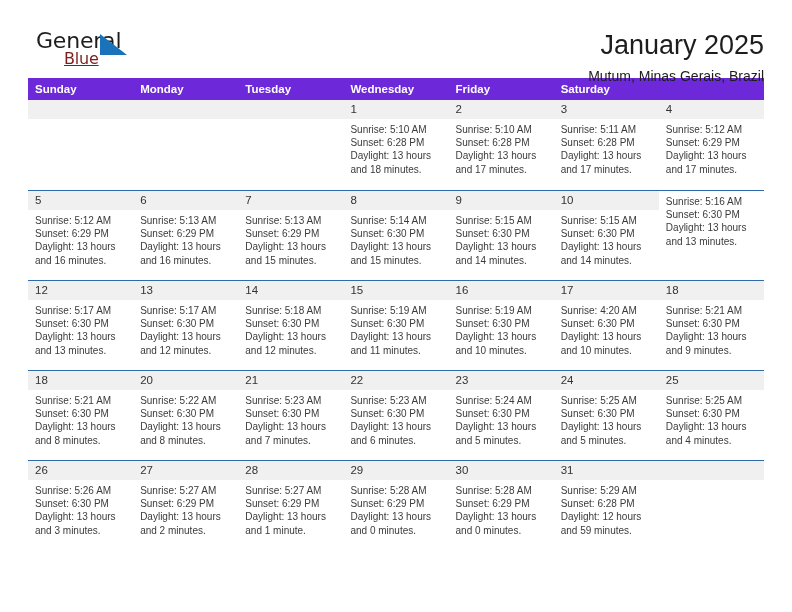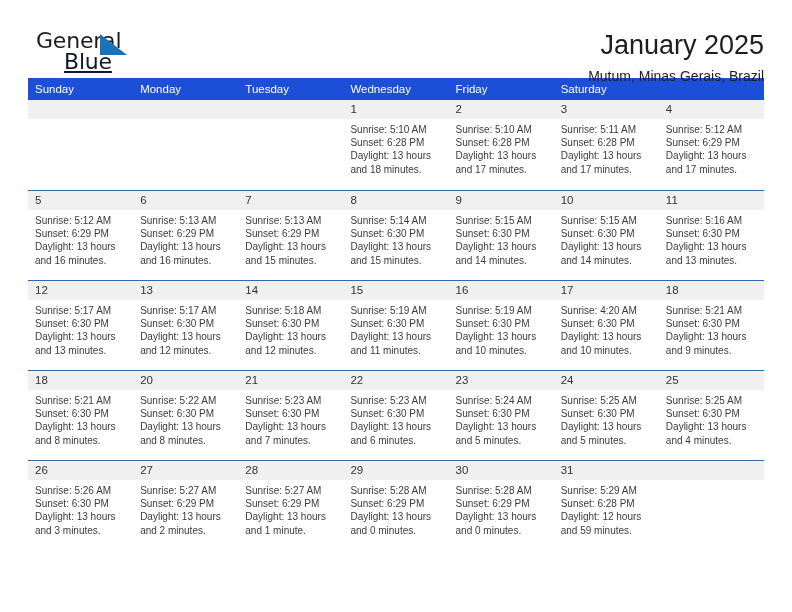--- a/index.html
+++ b/index.html
@@ -51,23 +51,23 @@
     position: absolute;
     left: 72px;
     top: 6px;
     width: 27px;
     height: 21px;
   }
   .brand-blue {
     position: absolute;
     left: 36px;
     top: 21px;
-    font-size: 22px;
+    font-size: 16px;
     letter-spacing: -0.2px;
-    color: #0f172a;
+    color: #7f1d1d;
     font-family: "DejaVu Sans", sans-serif;
     font-weight: 400;
     text-decoration: underline;
   }
   .title-block {
     text-align: right;
     flex: 0 0 auto;
     padding-top: 2px;
   }
   .cal-title {
@@ -86,21 +86,22 @@
   }
 
   
   .calendar {
     width: 736px;
     margin-top: 2px;
   }
   .weekdays {
     display: grid;
     grid-template-columns: repeat(7, 1fr);
-    background: #1d4ed8;
+    background: #6d28d9;
+    font-weight: bold;
   }
   .weekday {
     color: #ffffff;
     font-size: 11.5px;
     padding: 5px 0 5px 7px;
     box-sizing: border-box;
     height: 22px;
     line-height: 12px;
     white-space: nowrap;
   }
@@ -273,21 +274,20 @@
           <div class="day-cell">
             <div class="day-num">10</div>
             <div class="day-info">
               <div>Sunrise: 5:15 AM</div>
               <div>Sunset: 6:30 PM</div>
               <div>Daylight: 13 hours</div>
               <div>and 14 minutes.</div>
             </div>
           </div>
           <div class="day-cell">
-            <div class="day-num">11</div>
             <div class="day-info">
               <div>Sunrise: 5:16 AM</div>
               <div>Sunset: 6:30 PM</div>
               <div>Daylight: 13 hours</div>
               <div>and 13 minutes.</div>
             </div>
           </div>
         </div>
         <div class="week-row">
           <div class="day-cell">

